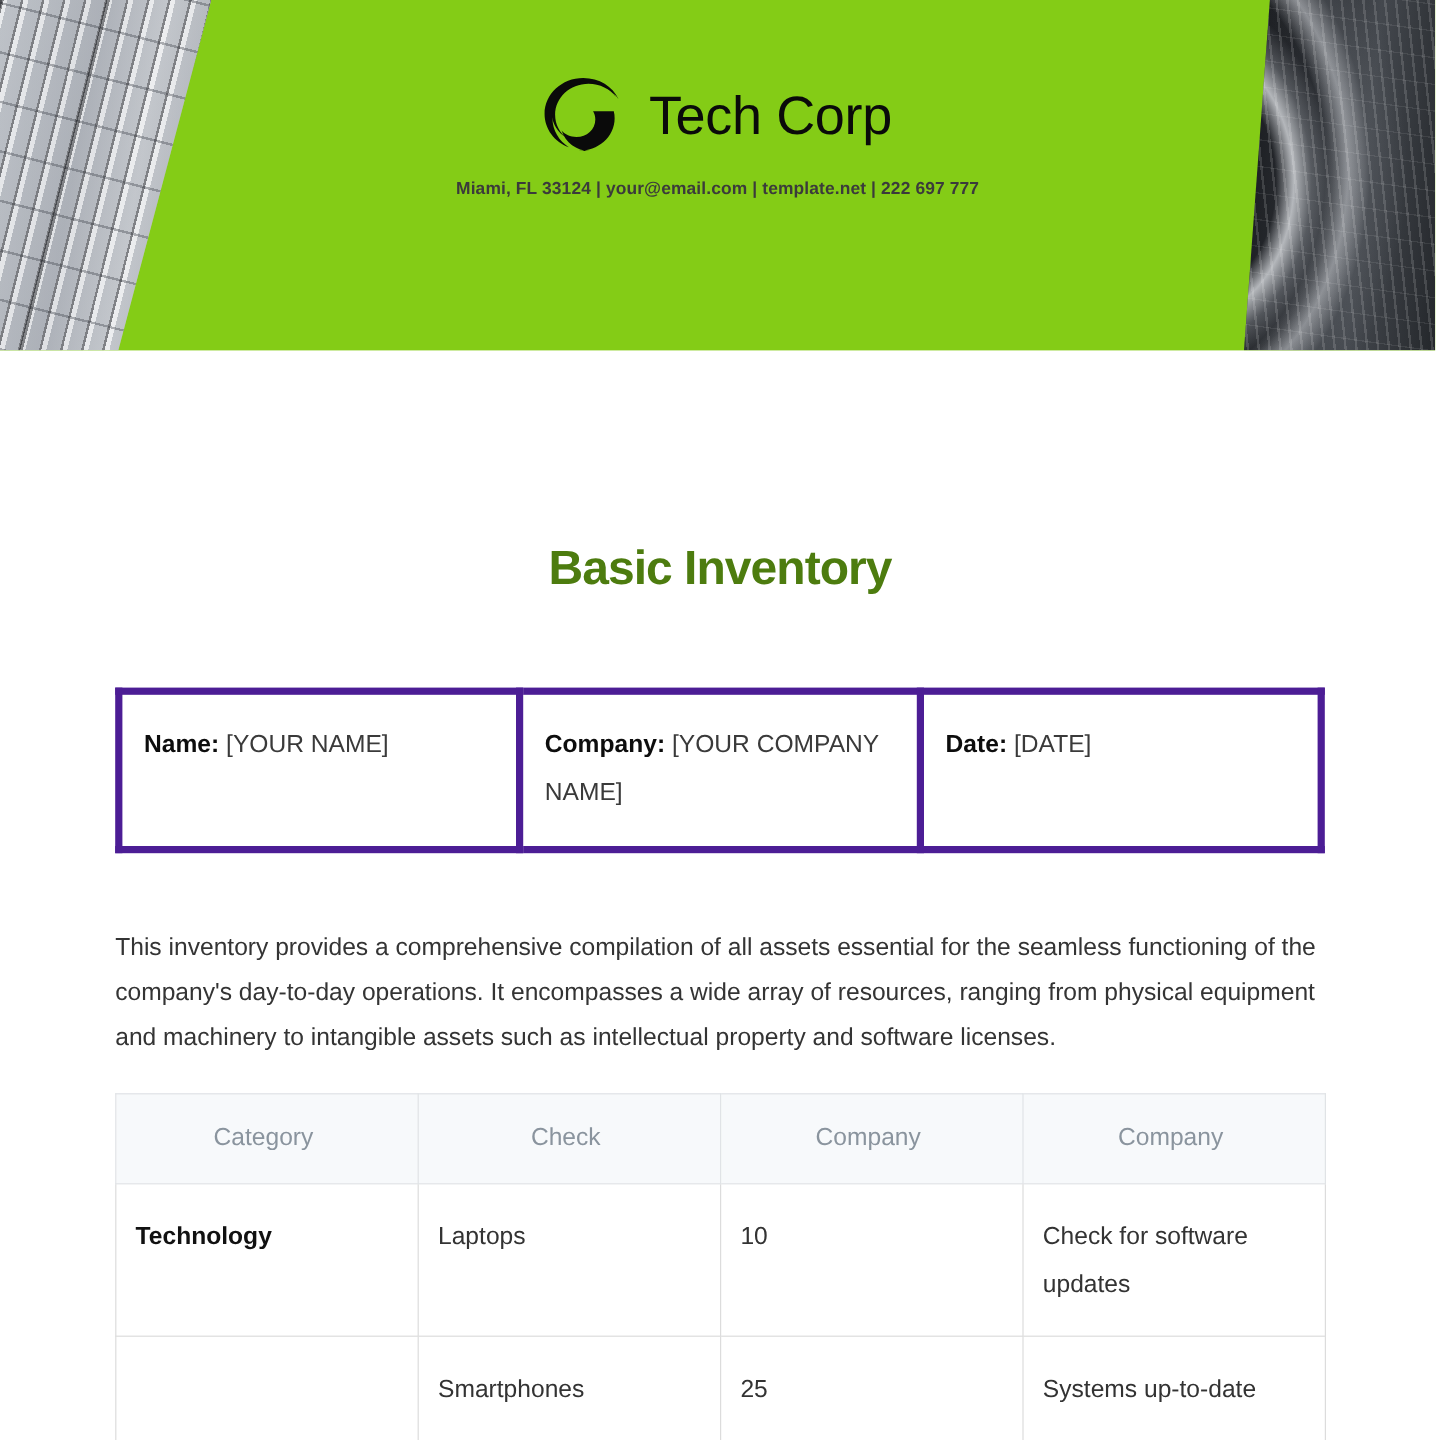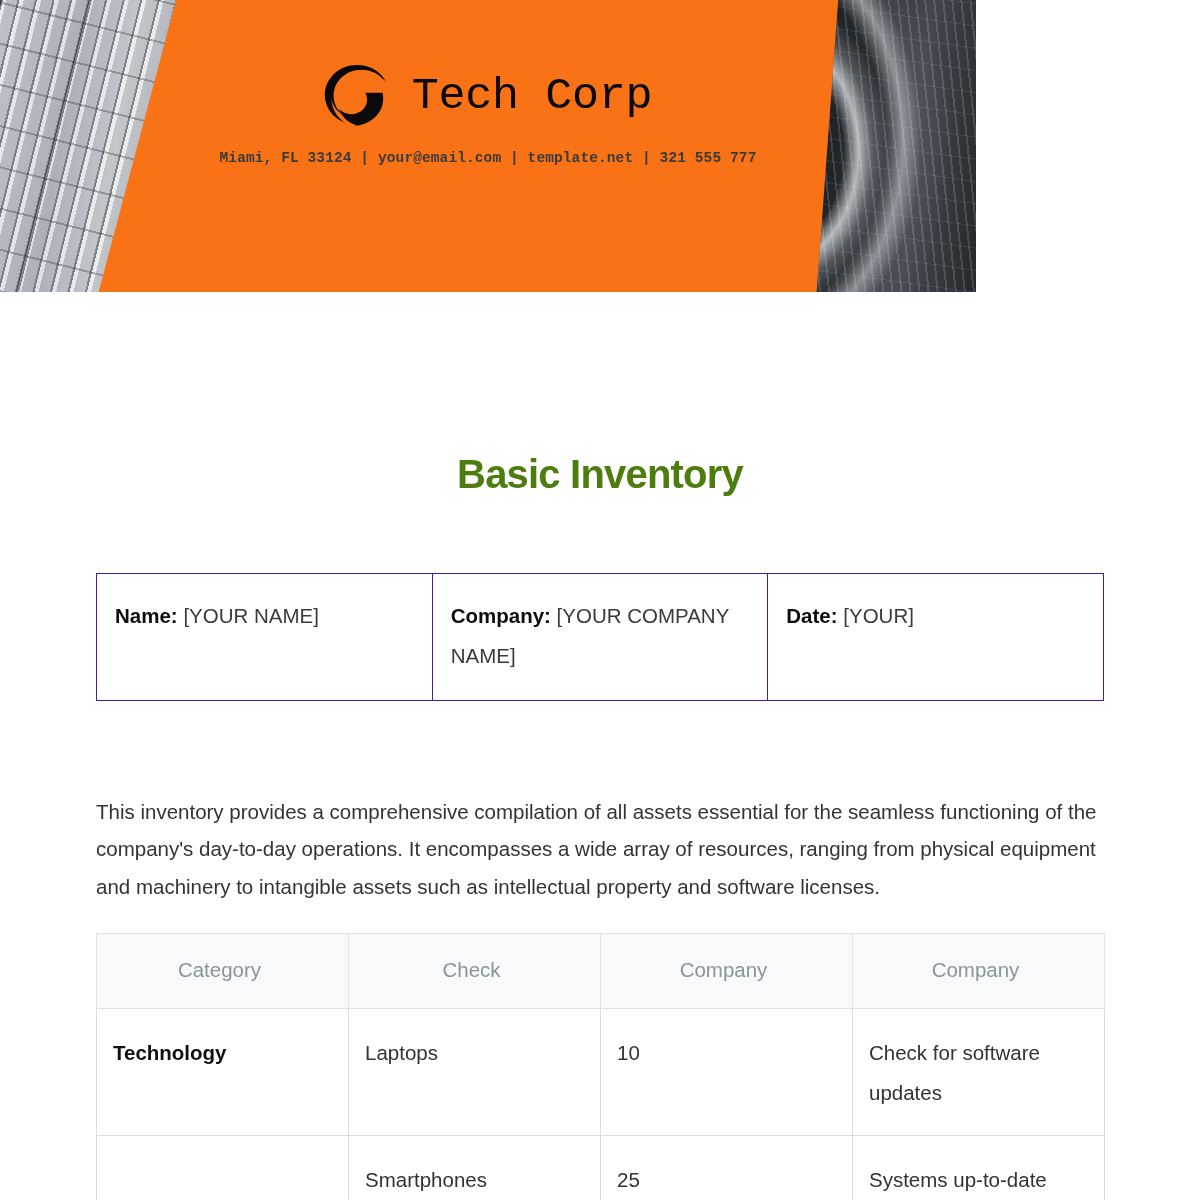--- a/index.html
+++ b/index.html
@@ -14,25 +14,24 @@
     height: 1200px;
     overflow: hidden;
     font-family: "Liberation Sans", sans-serif;
     color: #111111;
     position: relative;
   }
 
   
   .header-band {
     position: relative;
-    width: 976px;
+    width: 1196px;
     height: 292px;
-    background: #f97316;
-    overflow: hidden;
-    font-family: Liberation Mono, monospace;
+    background: #84cc16;
+    overflow: hidden;
   }
 
   
   .header-photo-left {
     position: absolute;
     left: 0;
     top: 0;
     width: 176px;
     height: 292px;
     overflow: hidden;
@@ -152,36 +151,36 @@
   }
 
   
   .info-table {
     width: 1008px;
     margin-top: 76px;
     border-collapse: collapse;
     table-layout: fixed;
   }
   .info-table td {
-    border: 1px solid #4c1d95;
+    border: 6px solid #4c1d95;
     padding: 22px 18px 24px 18px;
     vertical-align: top;
     font-size: 20.5px;
     line-height: 1.95;
     color: #3a3a3a;
     height: 108px;
   }
   .info-table td .lbl {
     font-weight: 700;
     color: #0d0d0d;
   }
 
   .intro-para {
     width: 1008px;
-    margin-top: 92px;
+    margin-top: 60px;
     font-size: 20.5px;
     line-height: 1.82;
     color: #343434;
   }
 
   
   .asset-table {
     width: 1008px;
     margin-top: 28px;
     border-collapse: collapse;
@@ -227,42 +226,42 @@
     <div class="brand-row">
       <svg class="brand-logo" viewBox="0 0 66 64" aria-hidden="true">
         <path fill="#0a0a0a" d="M36.5 2.2C20.6 2.2 6.6 13.6 6.6 29.4c0 9.4 5.2 17.4 13 21.9C13.3 46.7 9.6 39.6 9.6 31.6c0-14.4 12.4-25.9 27.8-25.9 9.6 0 18 4.4 22.9 11C56.7 9.1 47.6 2.2 36.5 2.2z"></path>
         <path fill="#0a0a0a" d="M29.2 61.8c16 0 30-11.4 30-27.2 0-2.1-.2-4-.7-5.9H41.2c1.2 2 1.9 4.3 1.9 6.8 0 8.2-7.1 14.7-15.8 14.7-5 0-9.4-2.1-12.3-5.4 3.1 9.9 12.4 17 23.2 17z"></path>
         <path fill="#0a0a0a" d="M33 .9C15.2.9.8 14.3.8 30.9c0 12.6 8.4 23.4 20.2 27.8-8.2-5.3-13.6-14.1-13.6-24.1C7.4 18.3 20.8 5.2 37.3 5.2c10.6 0 19.9 5.4 25.2 13.5C57.7 7.9 46.2.9 33 .9z"></path>
       </svg>
       <div class="brand-name">Tech Corp</div>
     </div>
 
 
-    <div class="contact-line">Miami, FL 33124 | your@email.com | template.net | 321 555 777</div>
+    <div class="contact-line">Miami, FL 33124 | your@email.com | template.net | 222 697 777</div>
   </div>
 </div>
 
 <div class="sheet">
 
   <h2 class="section-title">Basic Inventory</h2>
 
   <table class="info-table">
     <tbody>
       <tr>
         <td>
           <span class="lbl">Name:</span>
           <span>[YOUR NAME]</span>
         </td>
         <td>
           <span class="lbl">Company:</span>
           <span>[YOUR COMPANY NAME]</span>
         </td>
         <td>
           <span class="lbl">Date:</span>
-          <span>[YOUR]</span>
+          <span>[DATE]</span>
         </td>
       </tr>
     </tbody>
   </table>
 
   <p class="intro-para">This inventory provides a comprehensive compilation of all assets essential for the seamless functioning of the company's day-to-day operations. It encompasses a wide array of resources, ranging from physical equipment and machinery to intangible assets such as intellectual property and software licenses.</p>
 
   <table class="asset-table">
     <colgroup>
       <col class="c1">

